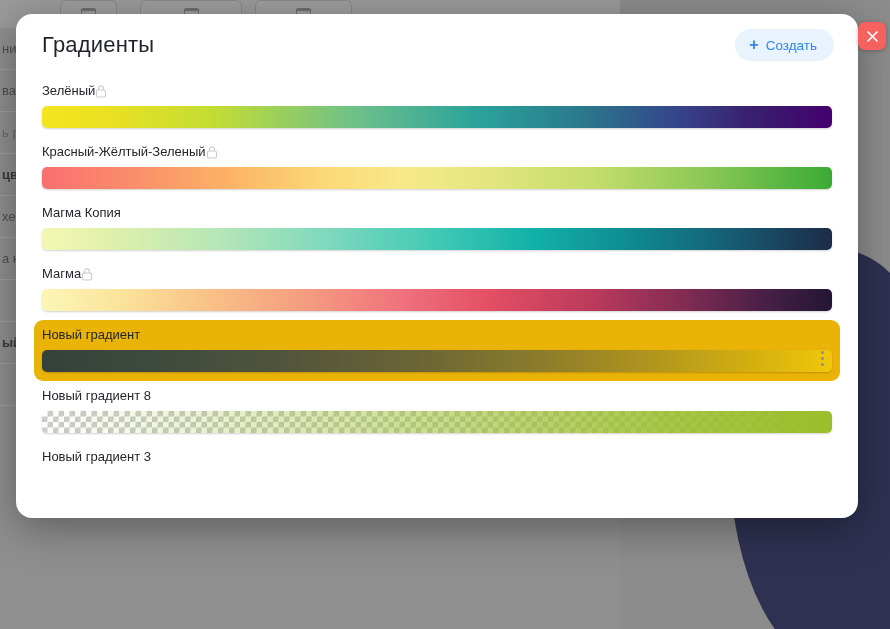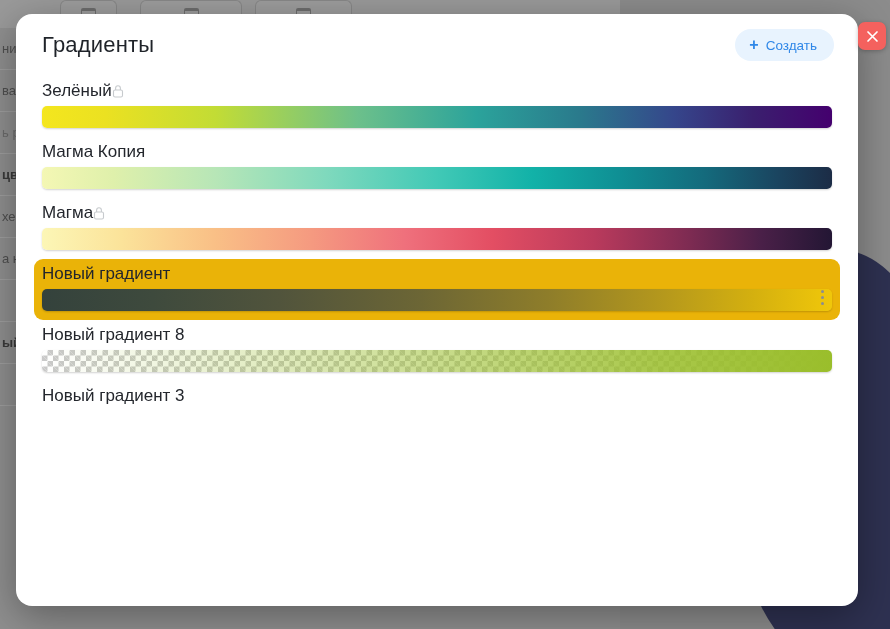--- a/index.html
+++ b/index.html
@@ -38,21 +38,21 @@
   .bg-row{
     height:41px;border-bottom:1px solid #9e9e9e;
     display:flex;align-items:center;padding-left:2px;
     color:#4f4f4f;font-size:13px;overflow:hidden;white-space:nowrap;
   }
   .bg-row.light{color:#6b6b6b;}
   .bg-row.bold{color:#3a3a3a;font-weight:bold;}
 
   
   #modal{
-    position:absolute;left:16px;top:14px;width:842px;height:592px;
+    position:absolute;left:16px;top:14px;width:842px;height:504px;
     background:#ffffff;border-radius:16px;
     box-shadow:0 10px 40px rgba(0,0,0,.35);
     overflow:hidden;
   }
   .modal-head{
     height:62px;display:flex;align-items:center;justify-content:space-between;
     padding:0 24px 0 26px;box-sizing:border-box;
   }
   .modal-title{font-size:22px;color:#1f2329;font-weight:400;letter-spacing:.2px;}
 
@@ -72,21 +72,21 @@
     overflow:hidden;
   }
   .grad-item{
     padding:7px 8px 9px 8px;border-radius:9px;
     position:relative;
     display:block;
   }
   .grad-item.selected{background:#eab308;}
   .grad-label{
     display:flex;align-items:center;
-    font-size:17px;color:#23262c;margin-bottom:7px;
+    font-size:13px;color:#23262c;margin-bottom:7px;
     line-height:16px;
   }
   .lock{
     width:12px;height:14px;display:inline-block;flex:0 0 auto;opacity:.55;
   }
   .bar{
     height:22px;border-radius:5px;
     box-shadow:0 1px 2px rgba(0,0,0,.18);
   }
   .bar.checker{
@@ -185,20 +185,30 @@
           <span>Зелёный</span>
           <span class="lock"><svg viewBox="0 0 12 14" width="12" height="14">
               <rect x="1.5" y="6" width="9" height="7" rx="1.6" fill="none" stroke="#9aa0a6" stroke-width="1.1"></rect>
               <path d="M3.6 6 V4.2 a2.4 2.4 0 0 1 4.8 0 V6" fill="none" stroke="#9aa0a6" stroke-width="1.1"></path>
             </svg></span>
         </div>
         <div class="bar" style="background: linear-gradient(to right, rgb(244, 230, 30) 0%, rgb(235, 225, 33) 8%, rgb(194, 220, 53) 22%, rgb(108, 192, 139) 40%, rgb(43, 163, 155) 55%, rgb(42, 122, 140) 68%, rgb(53, 70, 139) 80%, rgb(58, 31, 110) 90%, rgb(68, 0, 110) 100%);"></div>
       </div>
       <div class="grad-item">
         <div class="grad-label">
+          <span>Красный-Жёлтый-Зеленый</span>
+          <span class="lock"><svg viewBox="0 0 12 14" width="12" height="14">
+              <rect x="1.5" y="6" width="9" height="7" rx="1.6" fill="none" stroke="#9aa0a6" stroke-width="1.1"></rect>
+              <path d="M3.6 6 V4.2 a2.4 2.4 0 0 1 4.8 0 V6" fill="none" stroke="#9aa0a6" stroke-width="1.1"></path>
+            </svg></span>
+        </div>
+        <div class="bar" style="background: linear-gradient(to right, rgb(249, 111, 111) 0%, rgb(250, 143, 107) 12%, rgb(252, 180, 102) 24%, rgb(252, 217, 119) 36%, rgb(246, 233, 138) 46%, rgb(228, 230, 127) 56%, rgb(195, 221, 107) 70%, rgb(135, 198, 85) 85%, rgb(58, 170, 53) 100%);"></div>
+      </div>
+      <div class="grad-item">
+        <div class="grad-label">
           <span>Магма Копия</span>
         </div>
         <div class="bar" style="background: linear-gradient(to right, rgb(244, 247, 180) 0%, rgb(223, 240, 171) 9%, rgb(183, 230, 183) 22%, rgb(127, 217, 189) 36%, rgb(65, 201, 182) 50%, rgb(18, 178, 168) 62%, rgb(15, 143, 148) 73%, rgb(20, 106, 124) 84%, rgb(26, 69, 96) 93%, rgb(28, 44, 70) 100%);"></div>
       </div>
       <div class="grad-item">
         <div class="grad-label">
           <span>Магма</span>
           <span class="lock"><svg viewBox="0 0 12 14" width="12" height="14">
               <rect x="1.5" y="6" width="9" height="7" rx="1.6" fill="none" stroke="#9aa0a6" stroke-width="1.1"></rect>
               <path d="M3.6 6 V4.2 a2.4 2.4 0 0 1 4.8 0 V6" fill="none" stroke="#9aa0a6" stroke-width="1.1"></path>

